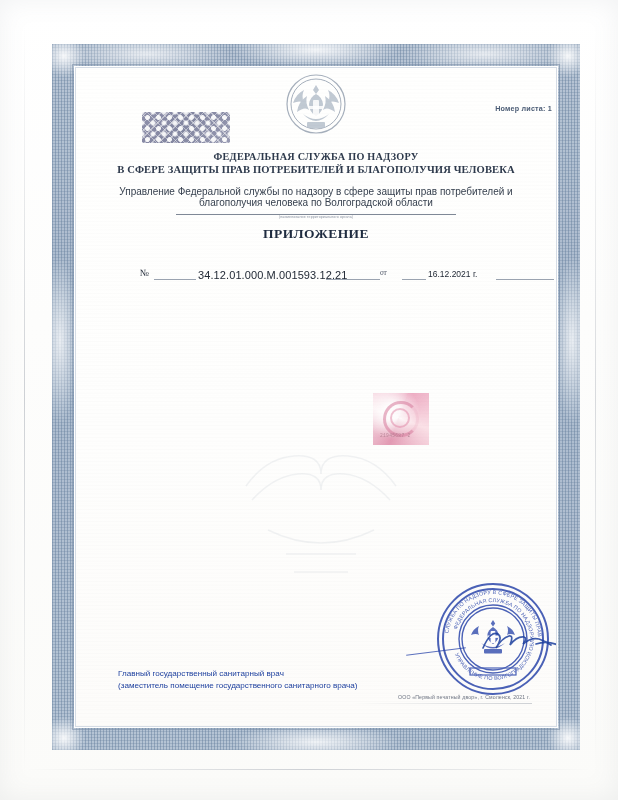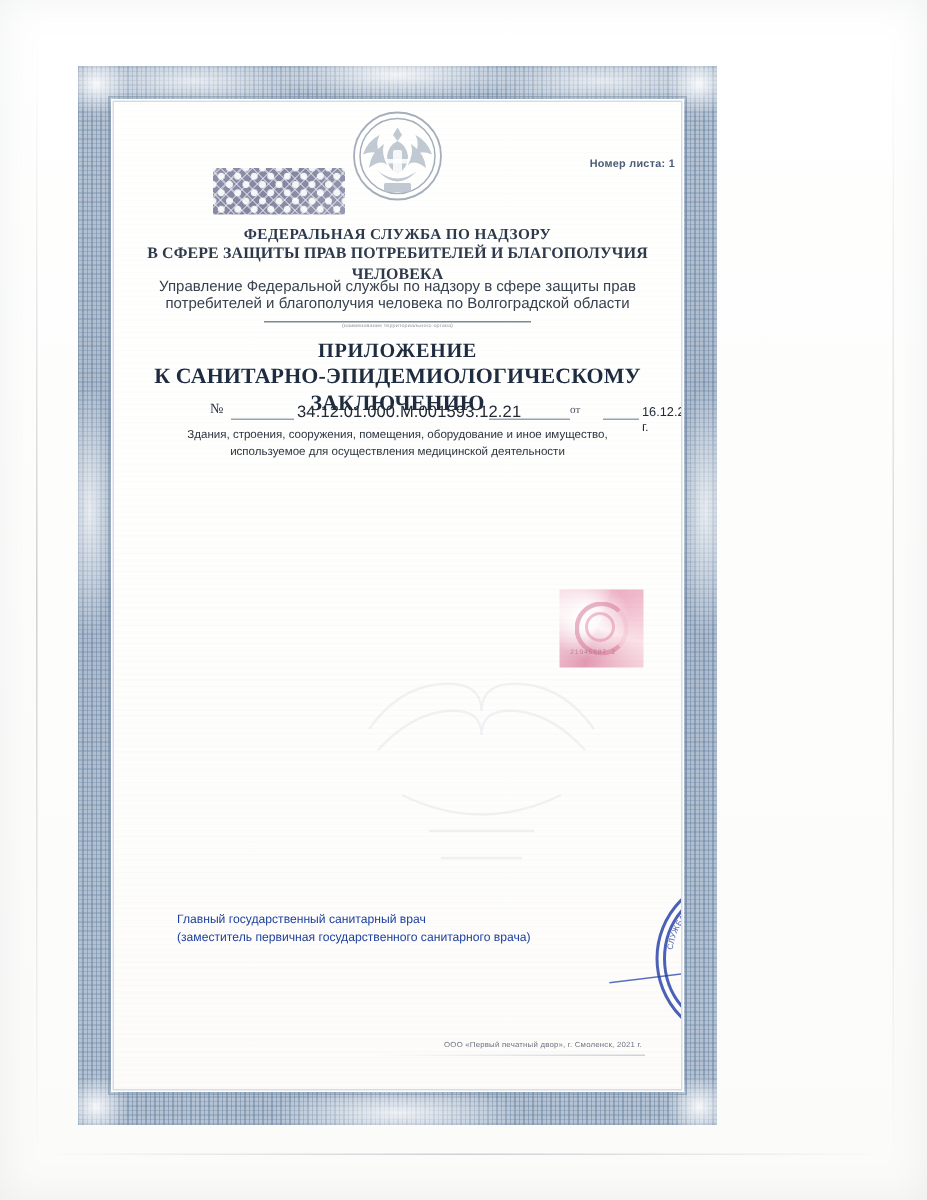--- a/index.html
+++ b/index.html
@@ -23,21 +23,21 @@
     position:absolute;inset:0;pointer-events:none;
     box-shadow:inset 0 0 26px rgba(120,125,135,.10);
   }
   .edge-line{position:absolute;background:#d9dbdd;}
   .edge-left{left:24px;top:26px;width:1px;height:748px;background:linear-gradient(180deg,rgba(200,203,208,0),rgba(190,194,200,.75),rgba(200,203,208,0));}
   .edge-right{right:22px;top:26px;width:1px;height:748px;background:linear-gradient(180deg,rgba(200,203,208,0),rgba(190,194,200,.6),rgba(200,203,208,0));}
   .edge-bottom{left:26px;bottom:30px;height:1px;width:566px;background:linear-gradient(90deg,rgba(200,203,208,0),rgba(186,190,197,.7),rgba(200,203,208,0));}
 
   
   #blank{
-    position:absolute;left:52px;top:44px;width:426px;height:706px;
+    position:absolute;left:52px;top:44px;width:528px;height:706px;
     background:#ffffff;
   }
   
   .frame{
     position:absolute;inset:0;
     padding:0;
     background:
       repeating-linear-gradient(90deg,
         rgba(122,144,170,.55) 0 1px,
         rgba(255,255,255,.15) 1px 3px),
@@ -211,21 +211,21 @@
     border:2px solid rgba(205,60,112,.5);
   }
   .holo .serial{
     position:absolute;left:7px;bottom:7px;
     font-family:"Liberation Mono", monospace;
     font-size:4.6px;color:#7c2c48;letter-spacing:.3px;opacity:.85;
   }
 
   
   .sign{
-    position:absolute;left:42px;top:539px;
+    position:absolute;left:42px;top:600px;
     font-size:8.1px;line-height:12.4px;color:#1c3f9e;
   }
   .sign .l2{display:block;}
   .sign-lead{
     position:absolute;left:330px;top:583px;width:60px;height:1px;
     background:#2440a8;transform:rotate(-7deg);opacity:.75;
   }
 
   
   .stamp{
@@ -315,48 +315,46 @@
         <div class="l1">ФЕДЕРАЛЬНАЯ СЛУЖБА ПО НАДЗОРУ</div>
         <div class="l2">В СФЕРЕ ЗАЩИТЫ ПРАВ ПОТРЕБИТЕЛЕЙ И БЛАГОПОЛУЧИЯ  ЧЕЛОВЕКА</div>
       </div>
 
       <div class="dept">Управление Федеральной службы по надзору в сфере защиты прав потребителей и благополучия человека по Волгоградской области</div>
       <div class="dept-rule"></div>
       <div class="dept-caption">(наименование территориального органа)</div>
 
       <div class="doc-title">
         <div class="t1">ПРИЛОЖЕНИЕ</div>
-        <div class="t2">К САНИТАРНО-ЭПИДЕМИОЛОГИЧЕСКОМУ ЗАКЛЮЧЕНИЮ</div>
       </div>
 
       <div class="numline">
         <span class="nsym">№</span>
         <span class="nval">34.12.01.000.М.001593.12.21</span>
         <span class="otlbl">от</span>
         <span class="dval">16.12.2021 г.</span>
         <span class="rule r1"></span>
         <span class="rule r2"></span>
         <span class="rule r3"></span>
         <span class="rule r4"></span>
       </div>
 
-      <div class="subject">Здания, строения, сооружения, помещения, оборудование и иное имущество, используемое для осуществления медицинской деятельности</div>
 
       <div class="body-text">
       </div>
 
       <div class="holo">
         <span class="ring"></span>
         <span class="ring2"></span>
         <span class="serial">21945687 2</span>
       </div>
 
       <div class="sign">
         <span class="l1">Главный государственный санитарный врач</span>
-        <span class="l2">(заместитель первичная государственного санитарного врача)</span>
+        <span class="l2">(заместитель помещение государственного санитарного врача)</span>
       </div>
       <div class="sign-lead"></div>
 
       <svg class="stamp" viewBox="0 0 118 118">
         <defs>
           <path id="arcTop" d="M 14 59 A 45 45 0 0 1 104 59"></path>
           <path id="arcBot" d="M 18 59 A 41 41 0 0 0 100 59"></path>
           <path id="arcTop2" d="M 22 59 A 37 37 0 0 1 96 59"></path>
         </defs>
         <g fill="none" stroke="#2440a8" stroke-width="2">

